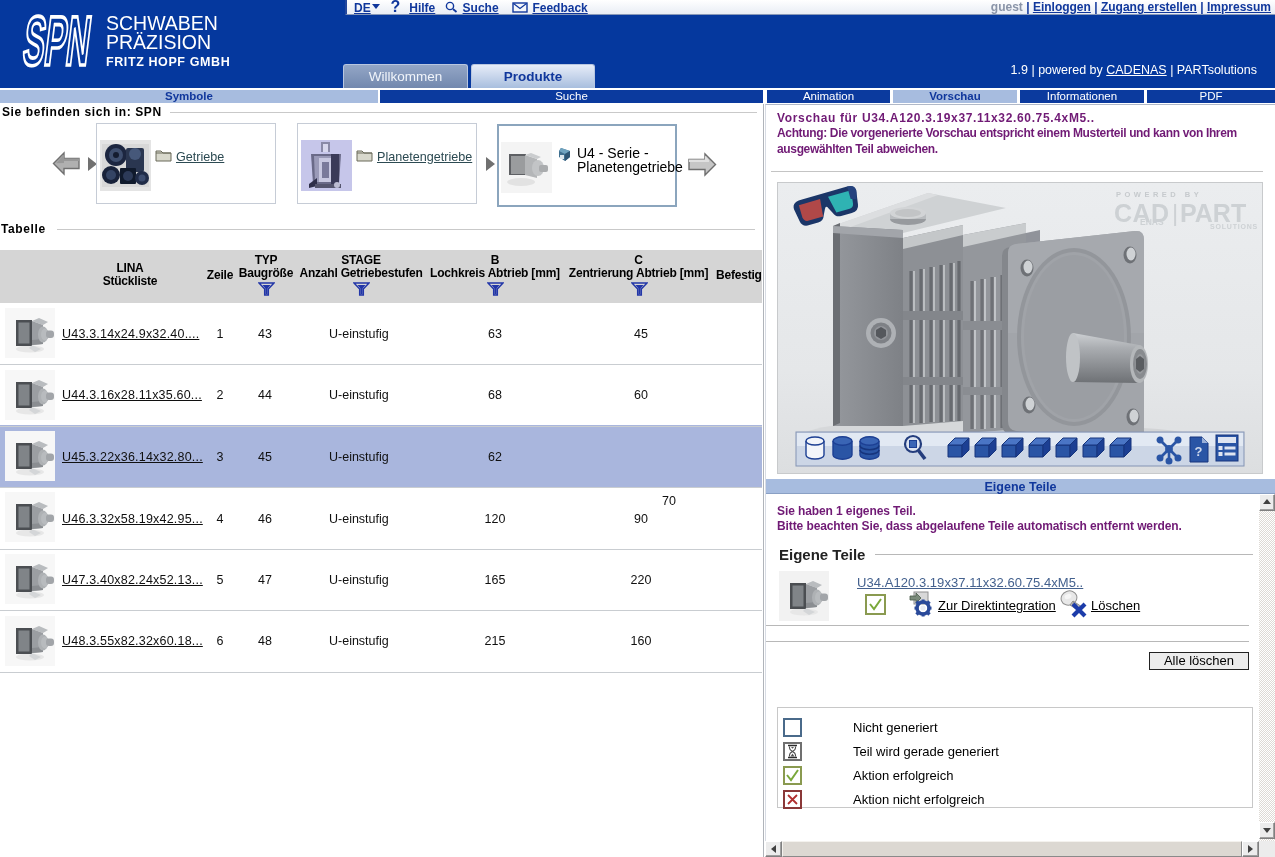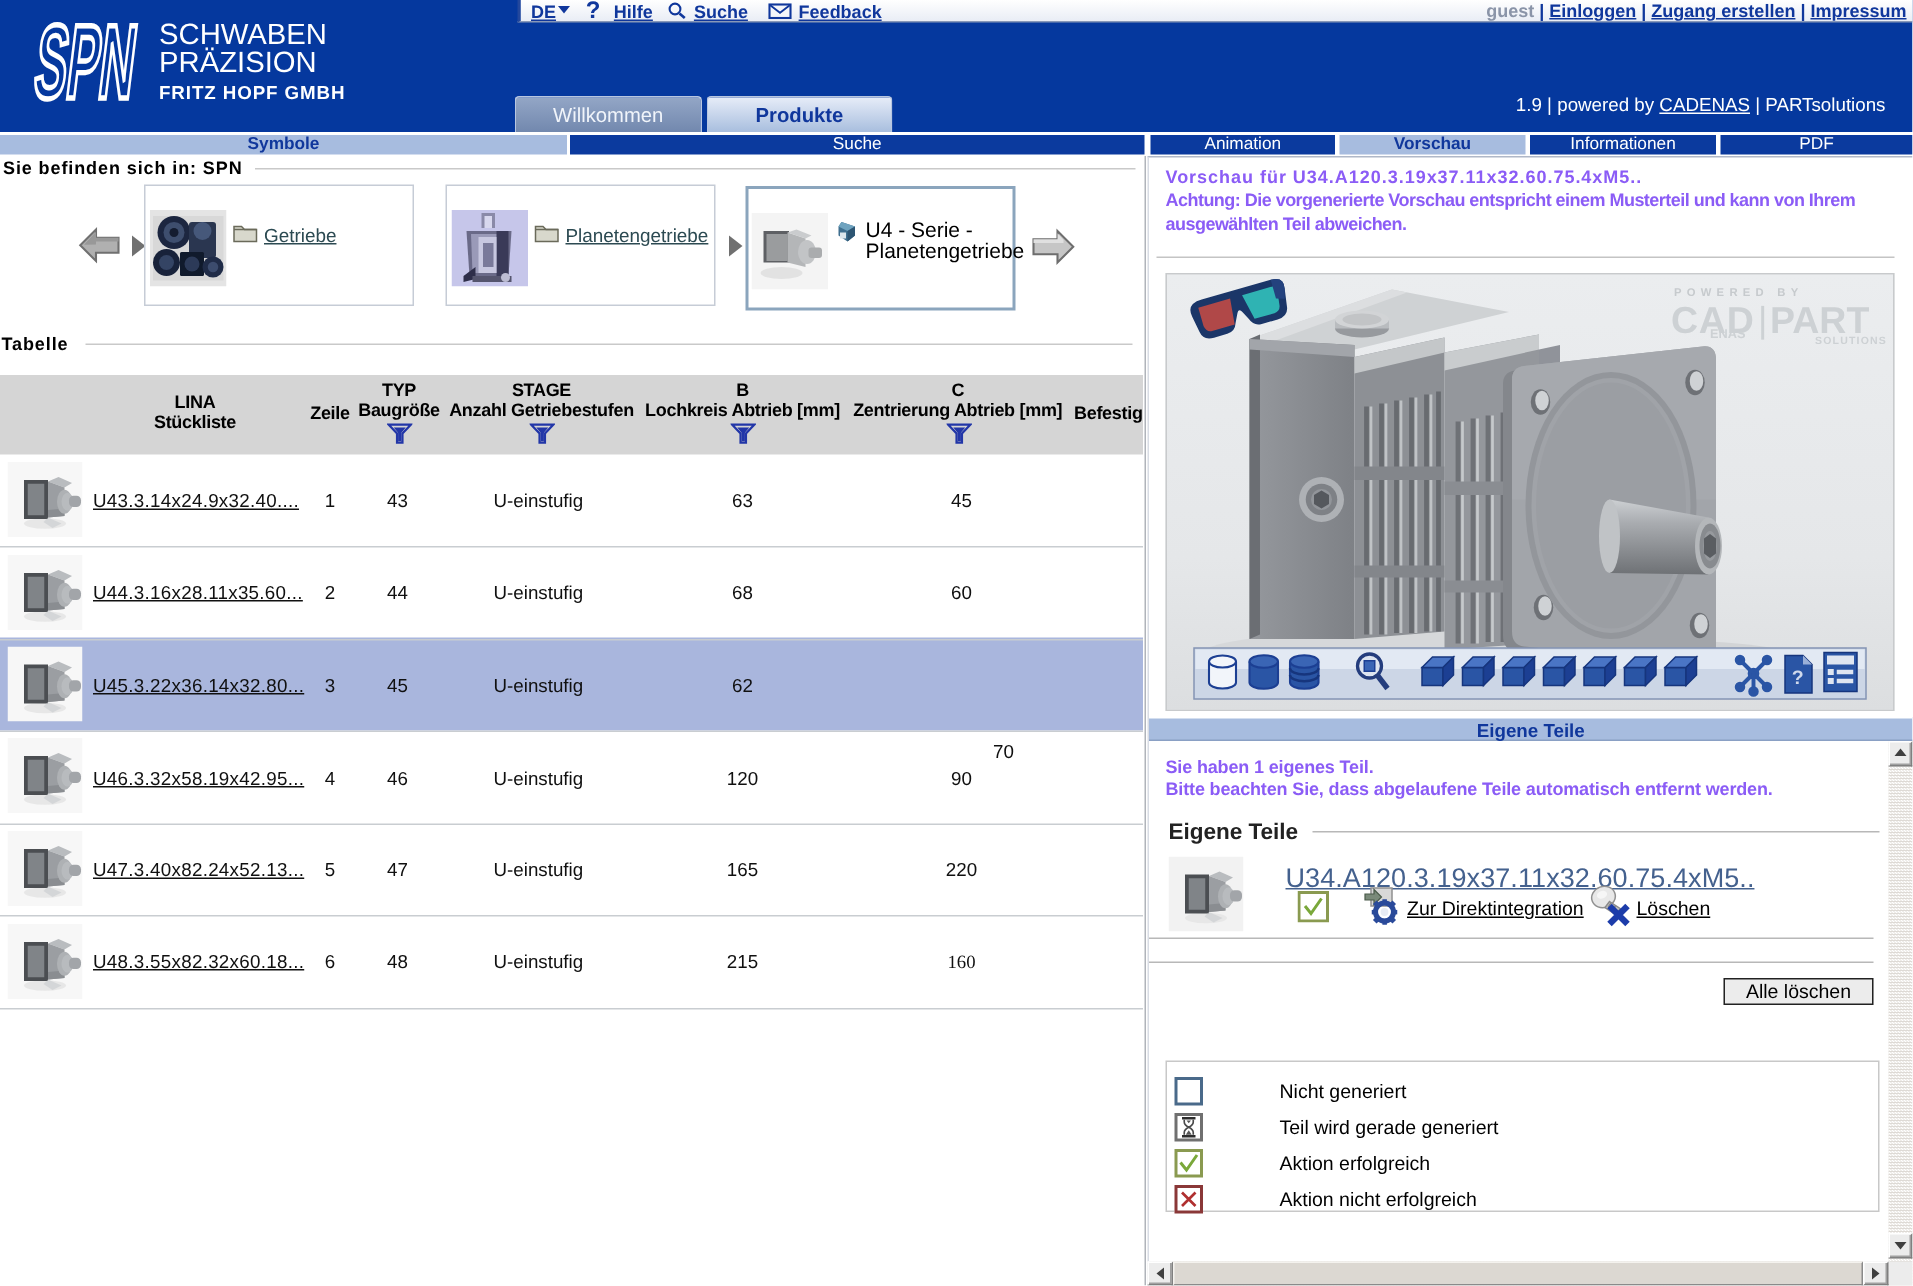--- a/index.html
+++ b/index.html
@@ -46,23 +46,23 @@
 #thead { left:0; top:250px; width:762px; height:53px; overflow:hidden; background:#d5d5d5; color:#000; font-size:12px; font-weight:bold; }
 .thc { position:absolute; text-align:center; line-height:13px; letter-spacing:-0.2px; }
 .funnel { position:absolute; width:17px; height:14px; }
 .trowline { position:absolute; left:0; width:762px; height:1px; background:#c9cdd1; }
 .tdata { position:absolute; font-size:12.5px; color:#101010; }
 .tlink { color:#101010; font-size:12.5px; letter-spacing:0.2px; }
 #hilite { left:0; top:425px; width:762px; height:62px; background:#a9b6dd; }
 
 
 #rpanel { left:765px; top:104px; width:510px; height:753px; background:#fff; border-top:1px solid #b0b8c8; border-left:1px solid #d8dce4; }
-.rtext { color:#8b5cf6; font-size:12px; font-weight:bold; letter-spacing:-0.1px; }
+.rtext { color:#701a75; font-size:12px; font-weight:bold; letter-spacing:-0.1px; }
 #eigbar { left:766px; top:478px; width:509px; height:16px; background:#a7bcdf; color:#10379c; font-weight:bold; font-size:12.5px; text-align:center; line-height:16px; border-top:1px solid #fff; border-bottom:1px solid #8aa0c4; }
-.elink { color:#44618e; font-size:18px; letter-spacing:0.05px; }
+.elink { color:#44618e; font-size:13px; letter-spacing:0.05px; }
 .blink { color:#000; font-size:13px; }
 .gline { background:#b8b8b8; height:1px; }
 
 #btnAll { left:1149px; top:652px; width:100px; height:18px; background:#ececec; border:1px solid #222; color:#000; font-size:13px; text-align:center; line-height:16px; }
 
 #legHead { left:777px; top:686px; width:476px; height:21px; background:#ececec; border:1px solid #c8c8c8; }
 #legBox { left:777px; top:707px; width:476px; height:101px; border:1px solid #c8c8c8; background:#fff; }
 .legico { position:absolute; left:5px; width:19px; height:19px; background:#fff; }
 .leglabel { position:absolute; left:75px; font-size:13px; color:#000; }
 
@@ -303,21 +303,21 @@
   <div class="trowline" style="top:610.0px;"></div>
   <svg class="abs" style="left:5px;top:616px;" width="50" height="50" viewBox="0 0 50 50">
       <rect width="50" height="50" fill="#f7f7f7"></rect>
       <use href="#gbx"></use>
     </svg>
   <a class="tlink abs" style="left:62px;top:634px;" href="#">U48.3.55x82.32x60.18...</a>
   <div class="tdata" style="left:205px;top:634px;width:30px;text-align:center;">6</div>
   <div class="tdata" style="left:245px;top:634px;width:40px;text-align:center;">48</div>
   <div class="tdata" style="left:329px;top:634px;">U-einstufig</div>
   <div class="tdata" style="left:465px;top:634px;width:60px;text-align:center;">215</div>
-  <div class="tdata" style="left:611px;top:634px;width:60px;text-align:center;font-family:Liberation Serif, serif;">160</div>
+  <div class="tdata" style="left:611px;top:634px;width:60px;text-align:center;">160</div>
   <div class="trowline" style="top:671.5px;"></div>
 
   <div class="abs" style="left:763px;top:104px;width:1px;height:753px;background:#b0b4ba;"></div>
 
   <div class="abs" id="rpanel"></div>
   <div class="abs rtext" style="left:777px;top:111px;letter-spacing:0.65px;">Vorschau für U34.A120.3.19x37.11x32.60.75.4xM5..</div>
   <div class="abs rtext" style="left:777px;top:126px;line-height:15.5px;width:520px;letter-spacing:-0.35px;">Achtung: Die vorgenerierte Vorschau entspricht einem Musterteil und kann von Ihrem<br>ausgewählten Teil abweichen.</div>
   <div class="abs gline" style="left:771px;top:171px;width:492px;background:#c4c4c4;"></div>
 
   <div class="abs" style="left:777px;top:182px;width:486px;height:292px;background:#e7e9eb;border:1px solid #c8cacc;"></div>

